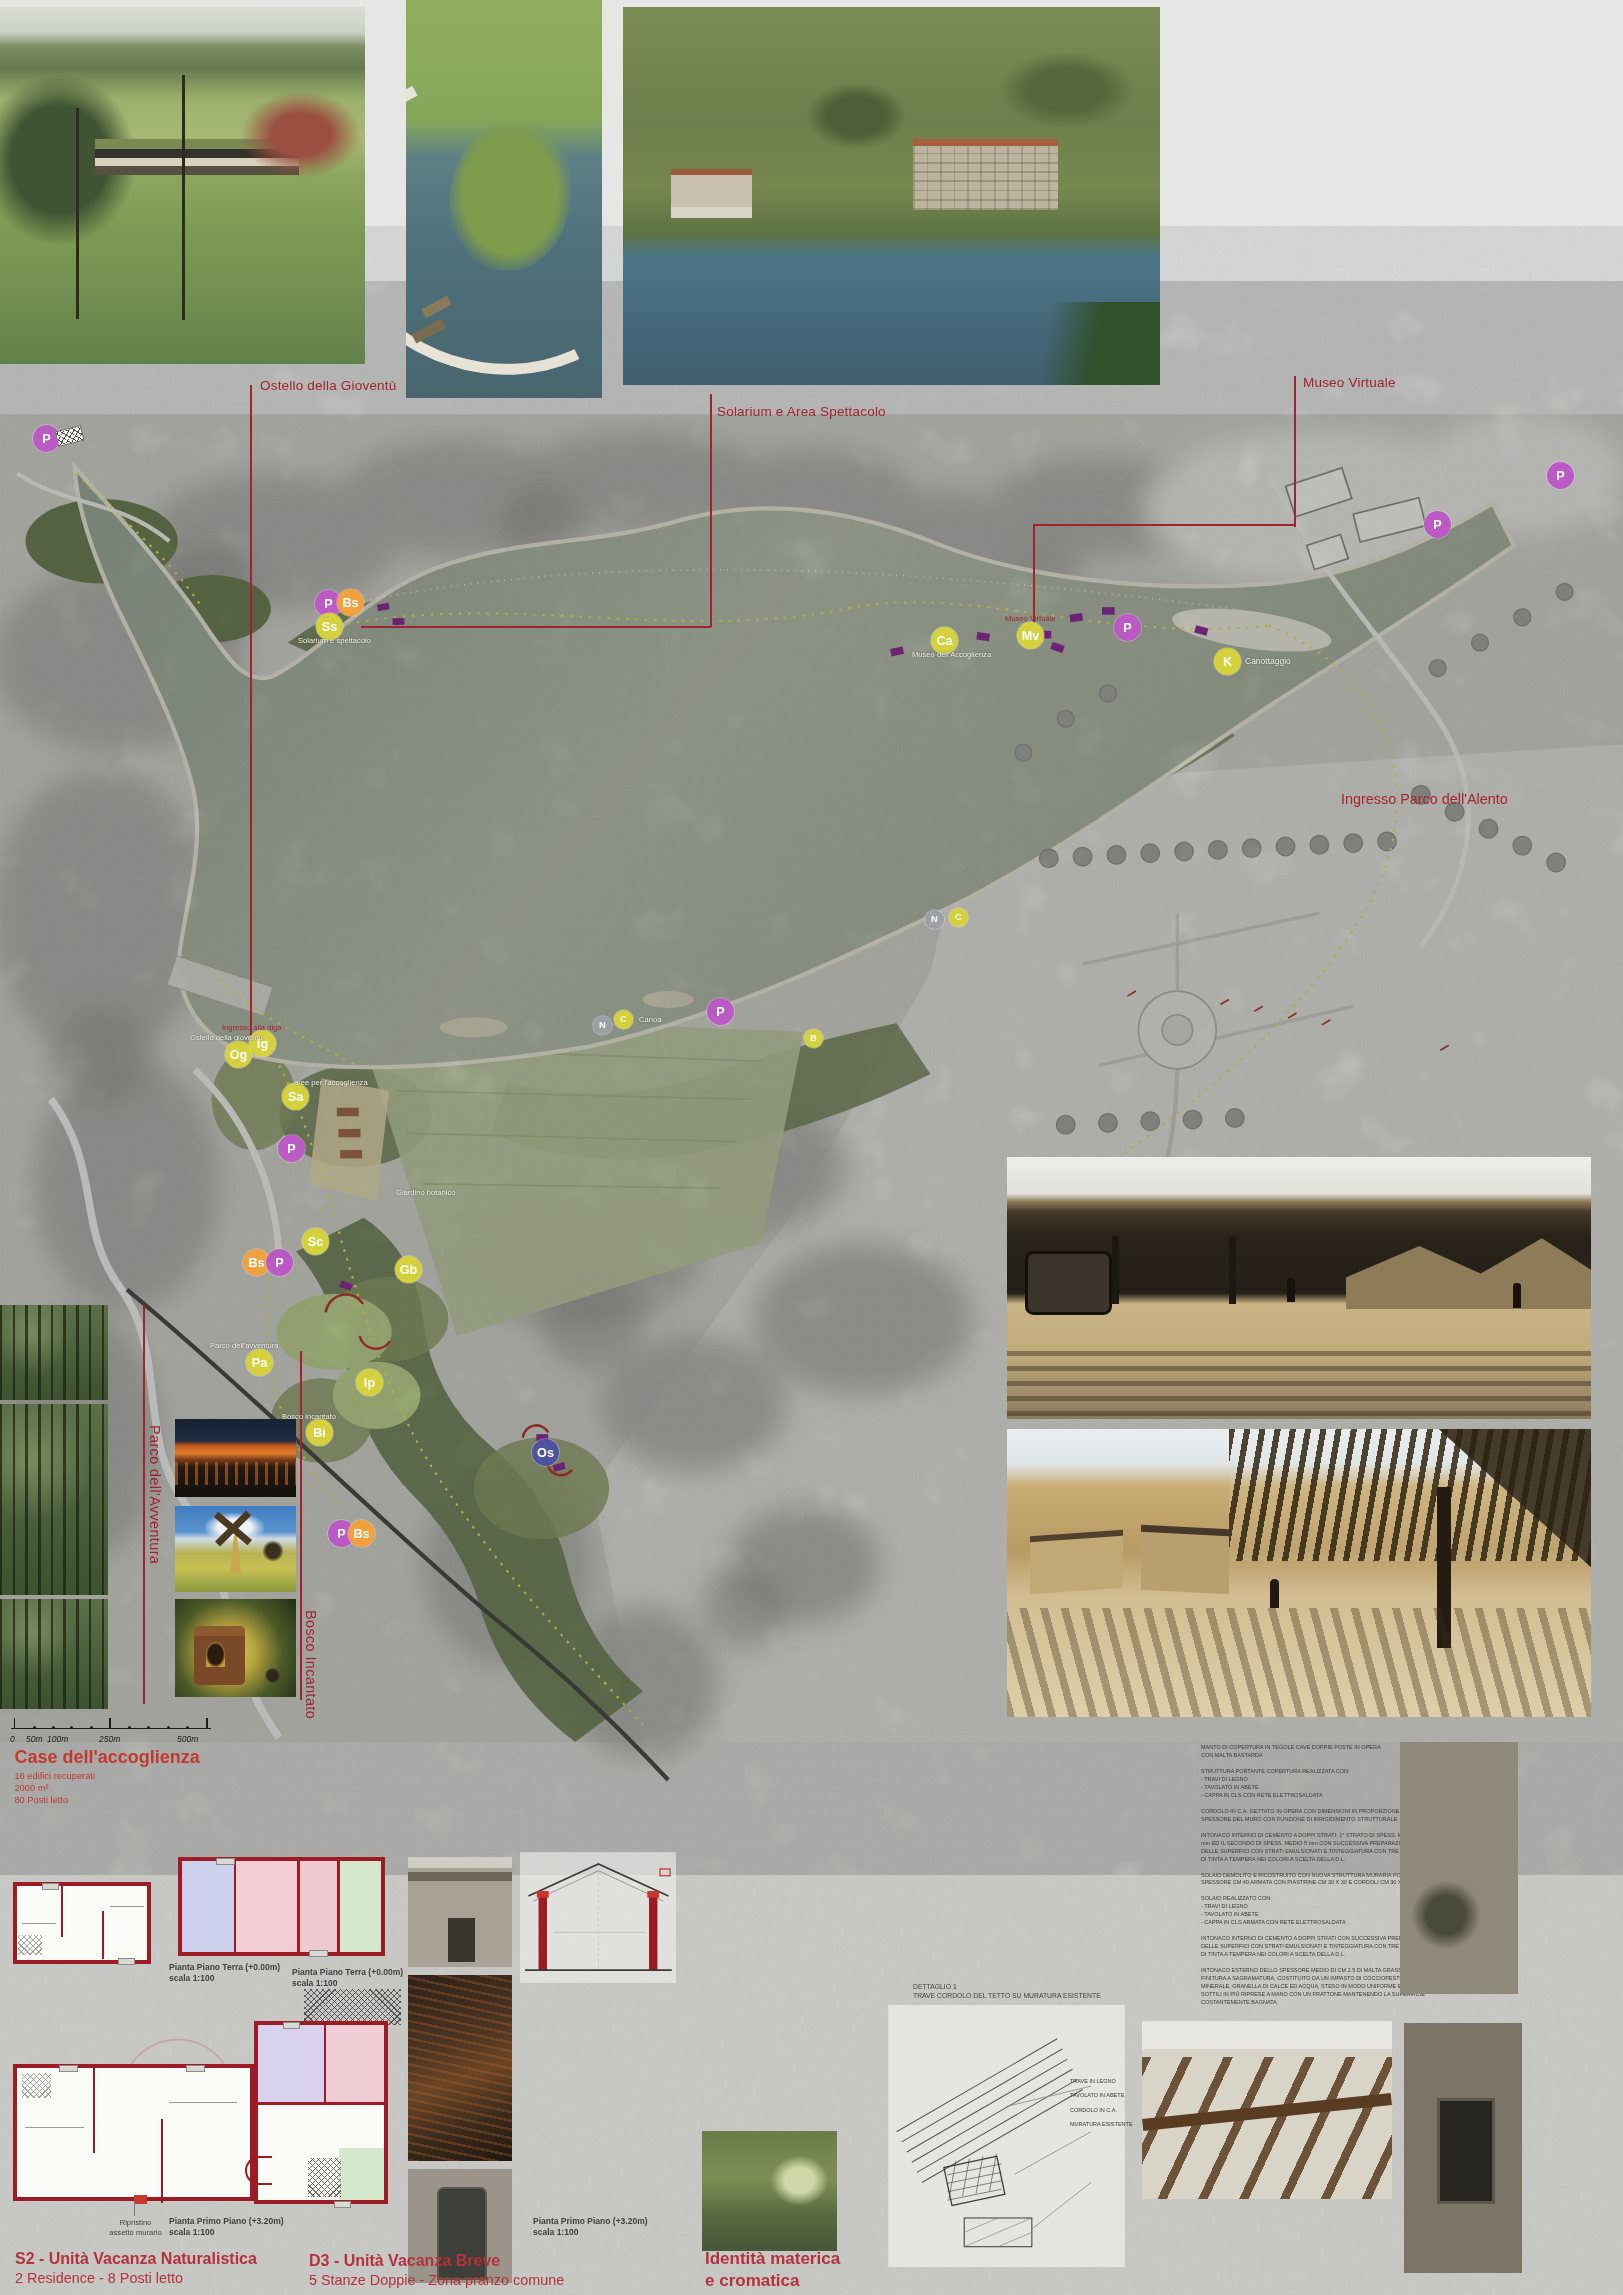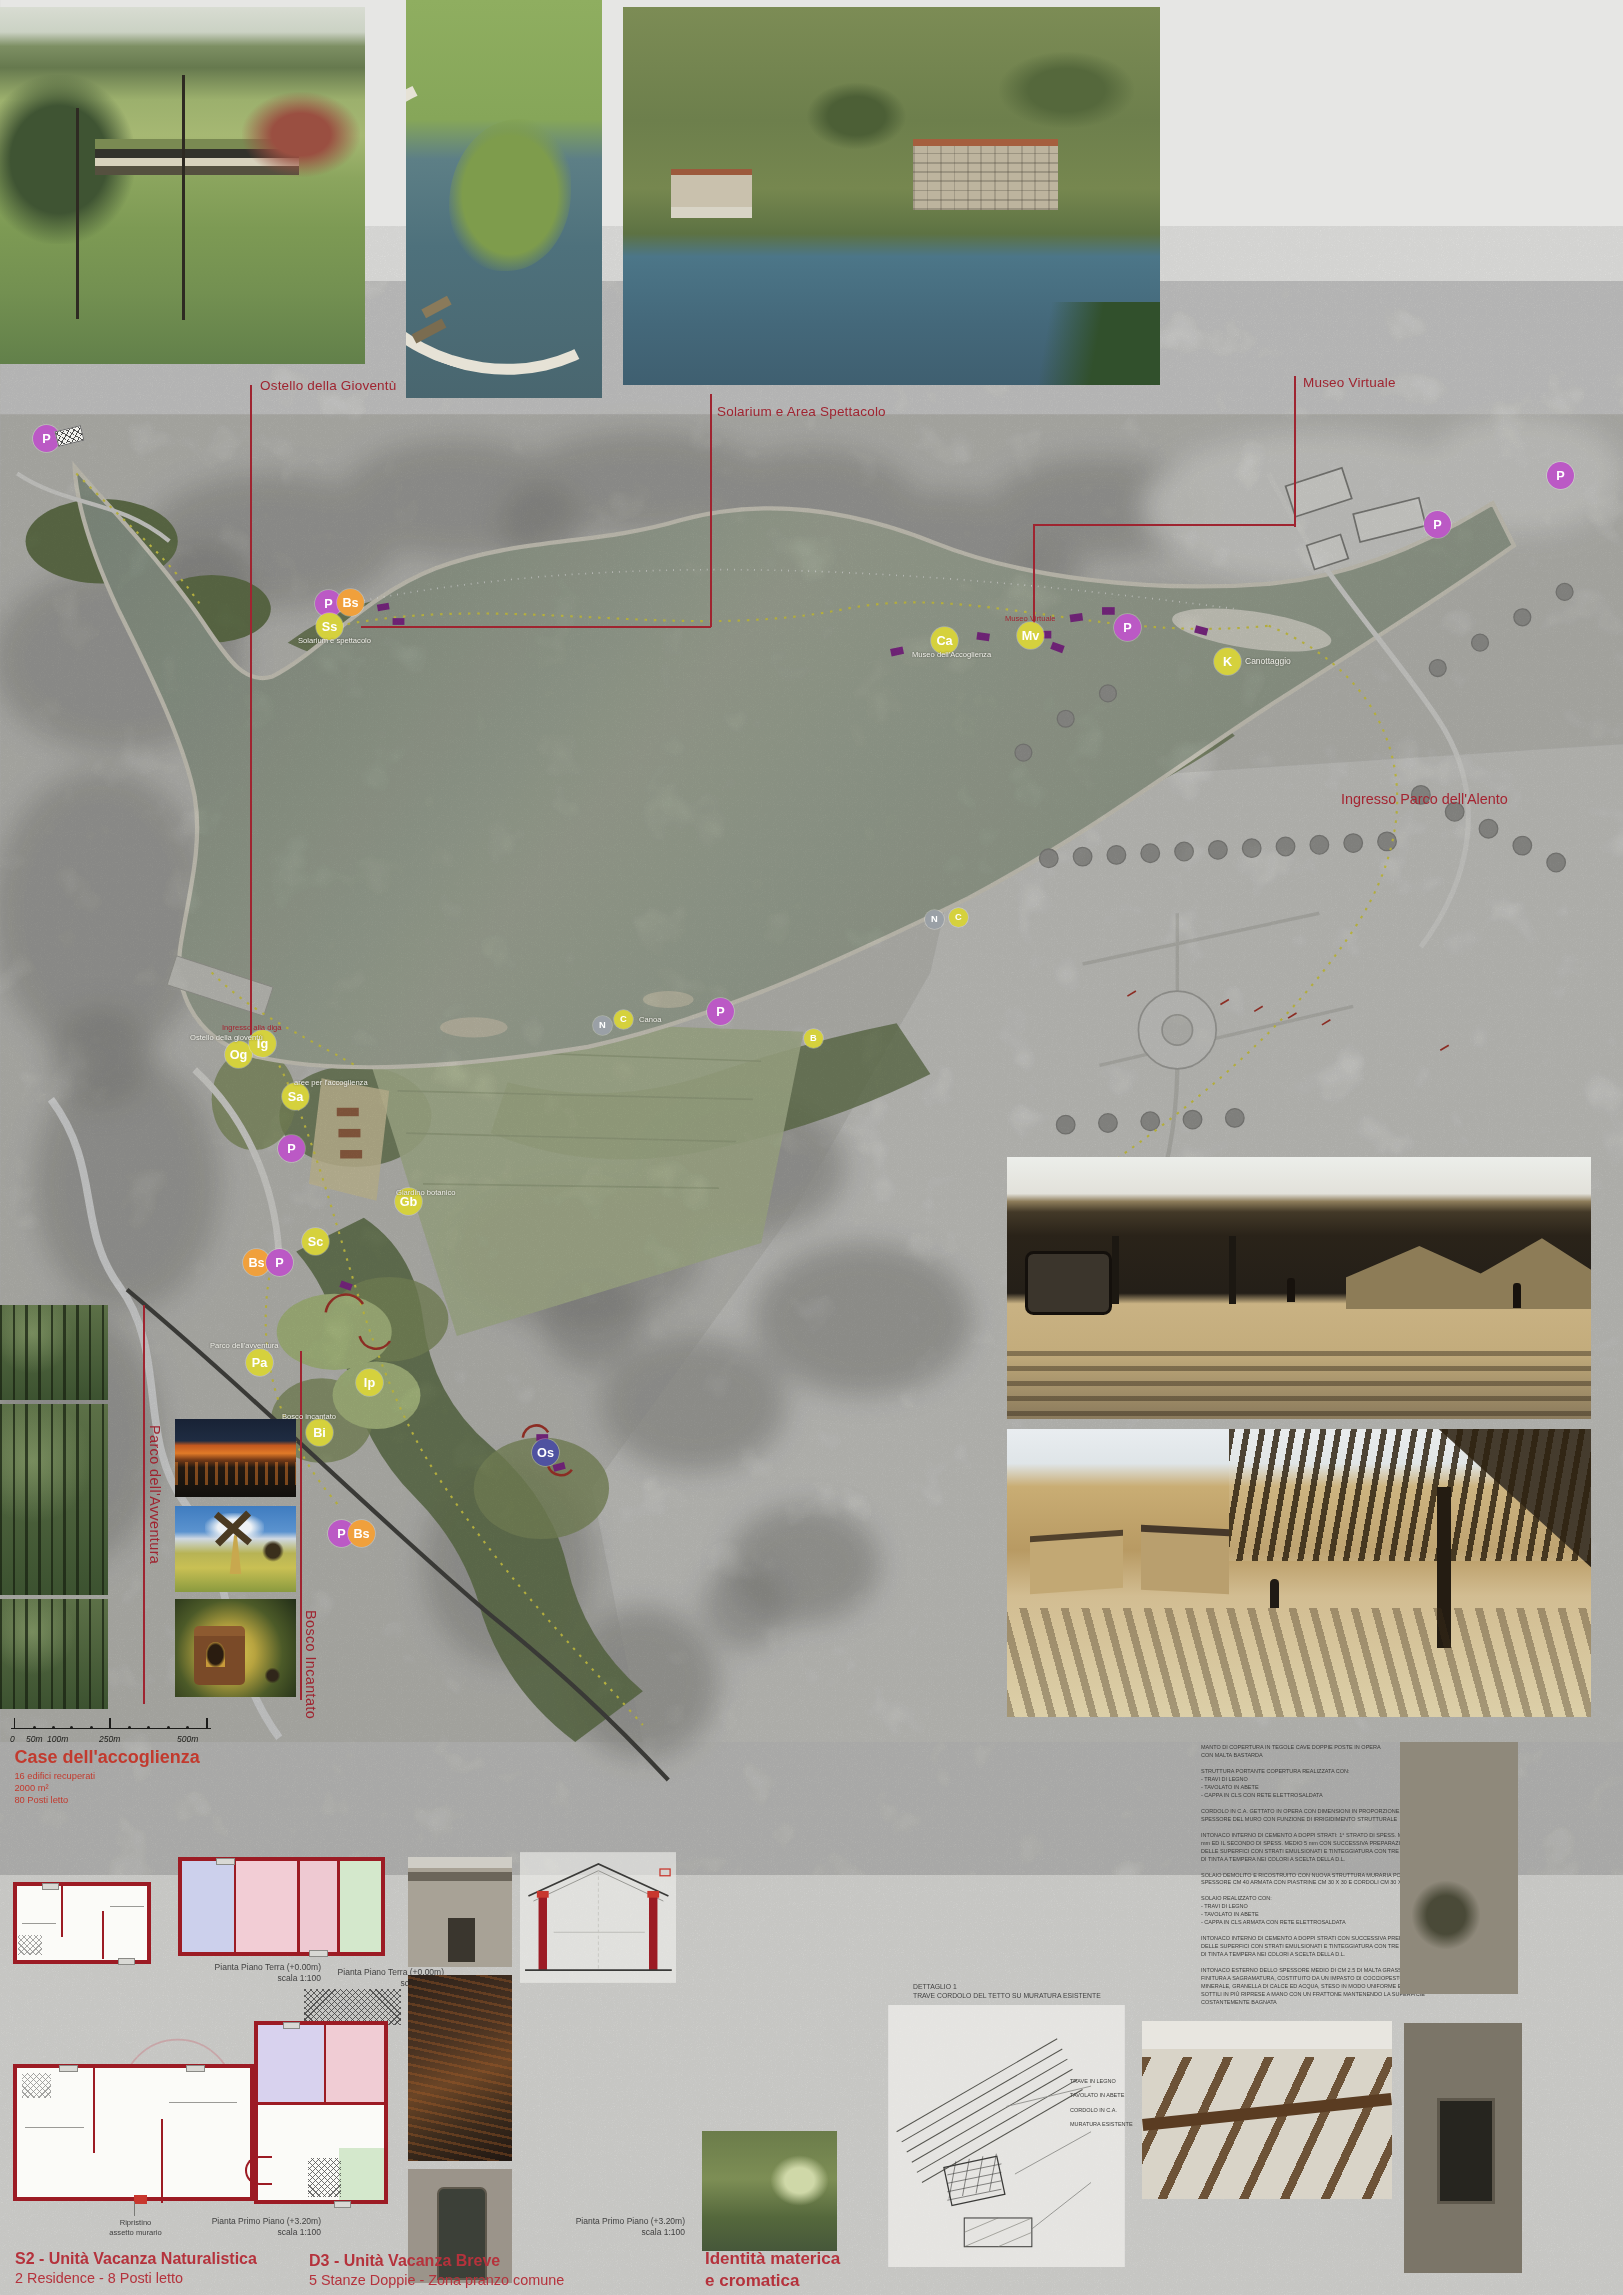--- a/index.html
+++ b/index.html
@@ -61,21 +61,21 @@
 
   
   .plan{position:absolute;background:#fbfbf8;border:4.2px solid #9c1b24;box-sizing:border-box;}
   .plan .room{position:absolute;}
   .plan .wallv{position:absolute;width:2.5px;background:#9c1b24;}
   .plan .wallh{position:absolute;height:2.5px;background:#9c1b24;}
   .plan .gl{position:absolute;background:#9a9a96;}
   .plan .win{position:absolute;background:#d8d8d4;border:0.8px solid #8a8a86;}
   .hatch{background:repeating-linear-gradient(45deg,rgba(40,40,40,.8) 0 0.8px,transparent 0.8px 4.2px),
                repeating-linear-gradient(-45deg,rgba(40,40,40,.8) 0 0.8px,transparent 0.8px 4.2px);}
-  .plancap{position:absolute;font-size:8.5px;color:#3f3f3f;text-align:right;line-height:1.35;}
+  .plancap{position:absolute;font-size:8.5px;color:#3f3f3f;text-align:left;line-height:1.35;font-weight:bold;}
   .tinycap{position:absolute;font-size:7.6px;color:#3f3f3f;text-align:center;line-height:1.3;}
 
   .heading{position:absolute;color:#c23a2e;font-size:18px;font-weight:600;}
   .unit-title{position:absolute;color:#b5323c;font-size:16px;font-weight:600;}
   .unit-sub{position:absolute;color:#b5323c;font-size:14.4px;font-weight:500;}
   .pre{white-space:pre-line;}
 
   #specs{position:absolute;font-size:5.5px;line-height:1.45;color:#3a3a38;width:230px;white-space:pre-line;}
   #watermark{position:absolute;color:#c6c6c3;font-size:29px;font-weight:bold;}
 
@@ -348,21 +348,21 @@
   <div class="mk y sm" style="left:949px;top:908px">C</div>
   <div class="mk g sm" style="left:593px;top:1016px">N</div>
   <div class="mk y sm" style="left:614px;top:1010px">C</div>
   <div class="mk p" style="left:707px;top:998px">P</div>
   <div class="mk y sm" style="left:804px;top:1029px">B</div>
   <div class="mk y" style="left:225px;top:1041px">Og</div>
   <div class="mk y" style="left:249px;top:1030px">Ig</div>
   <div class="mk y" style="left:282px;top:1083px">Sa</div>
   <div class="mk p" style="left:278px;top:1135px">P</div>
   <div class="mk y" style="left:302px;top:1228px">Sc</div>
-  <div class="mk y" style="left:395px;top:1188px">Gb</div>
+  <div class="mk y" style="left:395px;top:1256px">Gb</div>
   <div class="mk o" style="left:243px;top:1249px">Bs</div>
   <div class="mk p" style="left:266px;top:1249px">P</div>
   <div class="mk y" style="left:246px;top:1349px">Pa</div>
   <div class="mk y" style="left:356px;top:1369px">Ip</div>
   <div class="mk y" style="left:306px;top:1419px">Bi</div>
   <div class="mk b" style="left:532px;top:1439px">Os</div>
   <div class="mk p" style="left:328px;top:1520px">P</div>
   <div class="mk o" style="left:348px;top:1520px">Bs</div>
 
   <div class="abs hatch" style="left:56px;top:428px;width:25px;height:13.5px;background-color:#f2f2ee;border:0.8px solid #666;transform:rotate(-14deg)"></div>

